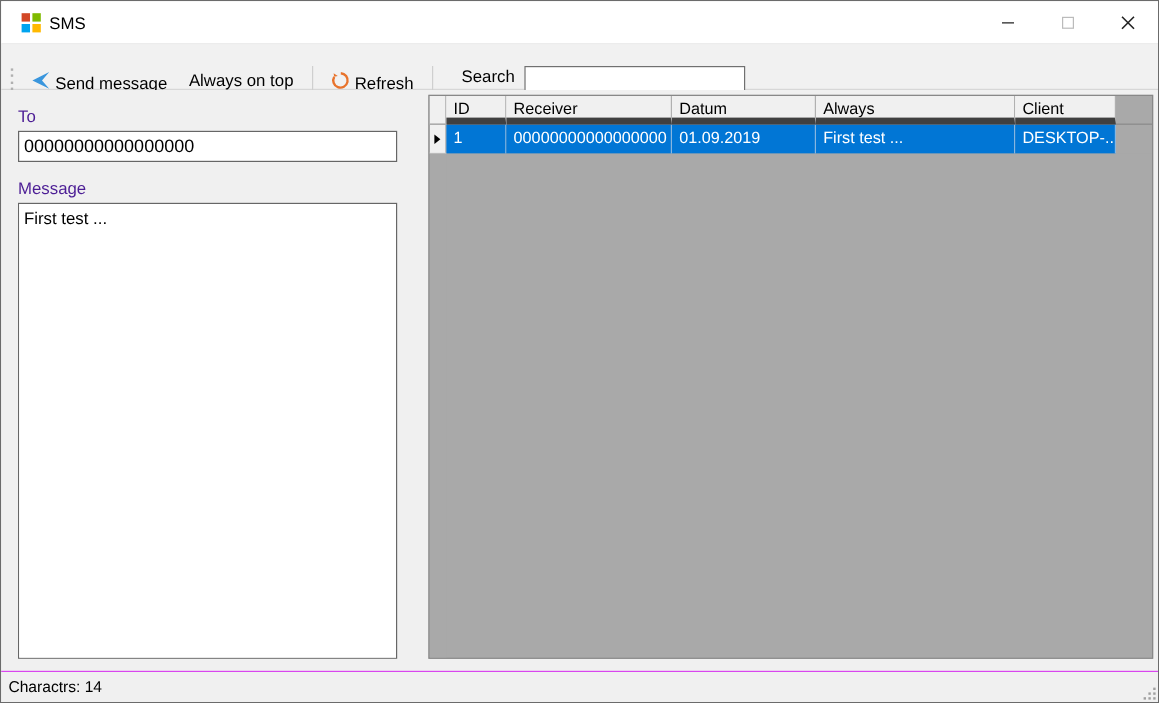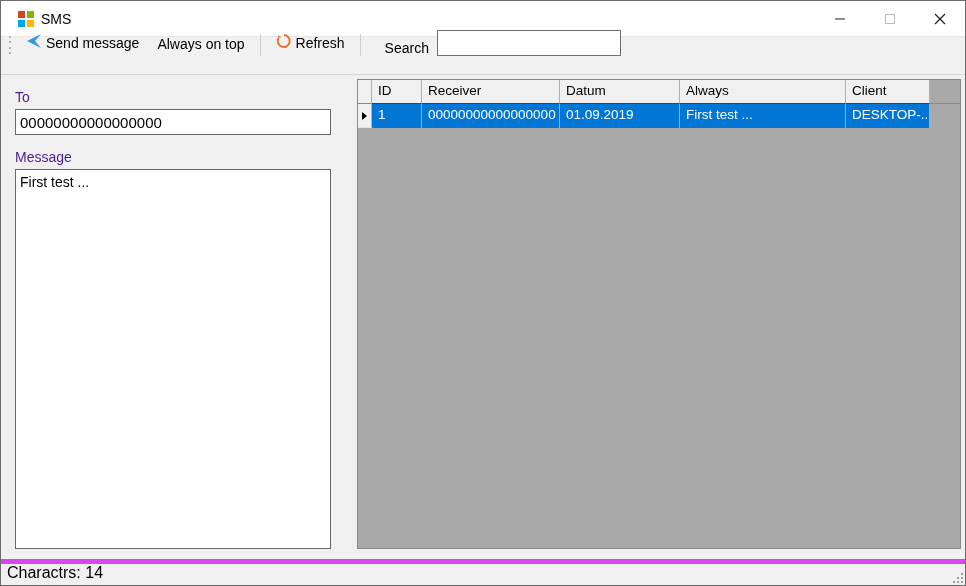--- a/index.html
+++ b/index.html
@@ -51,21 +51,21 @@
     color: #333;
   }
   .winbtn.max { color: #bbb; }
   .winbtn svg { display:block; }
   
   .toolbar {
     height: 38px;
     background: #f1f1f1;
     border-bottom: 1px solid #d7d7d7;
     display: flex;
-    align-items: flex-end;
+    align-items: flex-start;
     padding: 18px 6px;
     gap: 4px;
   }
   .grip {
     width: 6px; height: 22px;
     display: flex; flex-direction: column; justify-content: space-around;
     margin-right: 2px;
   }
   .grip span { width:2px; height:2px; background:#b0b0b0; display:block; margin:0 auto;}
   .tbtn {
@@ -163,21 +163,21 @@
     flex-direction: column;
     overflow: hidden;
   }
   .grid-header {
     display: flex;
     height: 24px;
     background: #f0f0f0;
   }
   .gh-cell {
     border-right: 1px solid #b0b0b0;
-    border-bottom: 1px solid #404040;
+    border-bottom: 6px solid #404040;
     padding: 3px 6px;
     font-size: 13.5px;
     color: #000;
     background: #f0f0f0;
     white-space: nowrap;
     overflow: hidden;
   }
   .gh-rowhdr {
     width: 14px;
     background: #f0f0f0;
@@ -222,24 +222,25 @@
   .c-id   { width: 50px;}
   .c-recv { width: 138px;}
   .c-date { width: 120px;}
   .c-msg  { width: 166px;}
   .c-cli  { width: 84px;}
   .gh-tail{ flex:1; border-bottom:1px solid #888; background:#a9a9a9;}
   
   .statusbar {
     height: 26px;
     background: #f0f0f0;
-    border-top: 5px solid #d946ef;
-    display: flex;
+    border-top: 1px solid #d946ef;
+    display: flex;
+    align-items: center;
     padding: 0 6px;
-    font-size: 16px;
+    font-size: 13px;
     position: relative;
   }
   .size-grip{
     position:absolute; right:2px; bottom:2px;
     width:14px; height:14px;
   }
   .size-grip span{
     position:absolute; width:2px;height:2px; background:#a0a0a0;
   }
 </style>

